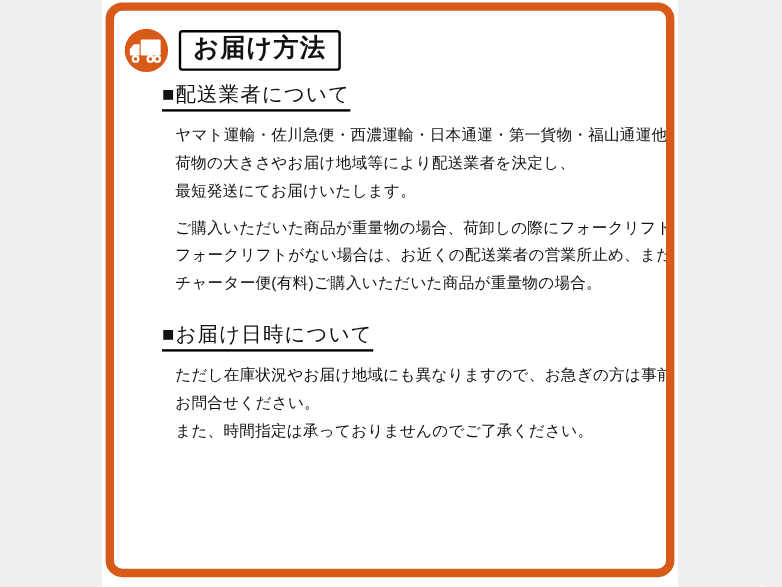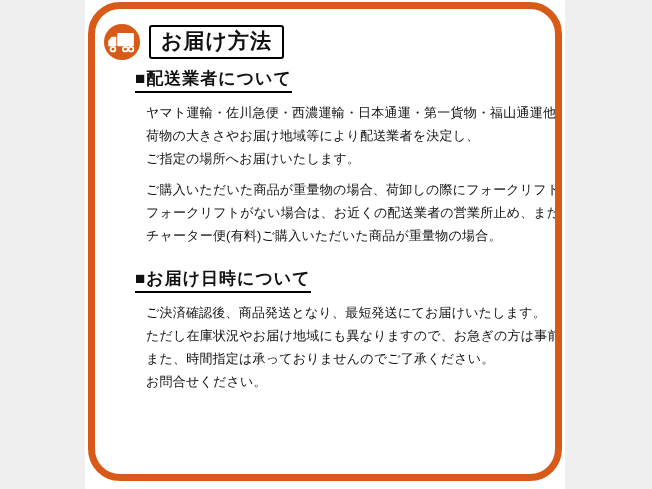--- a/index.html
+++ b/index.html
@@ -26,21 +26,21 @@
     background: #ffffff;
   }
 
   .orange-frame {
     position: absolute;
     left: 3px;
     top: 2px;
     width: 474px;
     height: 479px;
     border: 7px solid #d85a18;
-    border-radius: 32px;
+    border-radius: 14px;
     background: #ffffff;
     overflow: hidden;
   }
 
   .header-row {
     display: flex;
     align-items: center;
     padding: 14px 0 0 8px;
     height: 52px;
   }
@@ -64,21 +64,21 @@
 
   .sections {
     padding-left: 40px;
     padding-right: 14px;
   }
   .section { margin-top: 8px; }
   .section.last { margin-top: 22px; }
   .section-heading {
     display: inline-block;
     font-size: 17px;
-    font-weight: bold;
+    font-weight: normal;
     letter-spacing: 1px;
     line-height: 20px;
     padding-bottom: 2px;
     border-bottom: 2px solid #000000;
     white-space: nowrap;
   }
   .section-body {
     margin-top: 8px;
     margin-left: 11px;
     font-size: 13px;
@@ -112,37 +112,36 @@
       <span class="title-box">お届け方法</span>
     </div>
 
     <div class="sections">
 
       <div class="section">
         <div class="section-heading">■配送業者について</div>
         <div class="section-body">
           <div class="body-line">ヤマト運輸・佐川急便・西濃運輸・日本通運・第一貨物・福山通運他、</div>
           <div class="body-line">荷物の大きさやお届け地域等により配送業者を決定し、</div>
-          <div class="body-line">ご指定の場所へお届けいたします。</div>
+          <div class="body-line">最短発送にてお届けいたします。</div>
         </div>
       </div>
 
       <div class="section">
         <div class="section-body">
           <div class="body-line">ご購入いただいた商品が重量物の場合、荷卸しの際にフォークリフトが</div>
           <div class="body-line">フォークリフトがない場合は、お近くの配送業者の営業所止め、または</div>
           <div class="body-line">チャーター便(有料)ご購入いただいた商品が重量物の場合。</div>
         </div>
       </div>
 
       <div class="section last">
         <div class="section-heading">■お届け日時について</div>
         <div class="section-body">
-          <div class="body-line">ご決済確認後、商品発送となり、最短発送にてお届けいたします。</div>
           <div class="body-line">ただし在庫状況やお届け地域にも異なりますので、お急ぎの方は事前に</div>
+          <div class="body-line">お問合せください。</div>
           <div class="body-line">また、時間指定は承っておりませんのでご了承ください。</div>
-          <div class="body-line">お問合せください。</div>
         </div>
       </div>
 
     </div>
   </div>
 </div>
 
 </body></html>

